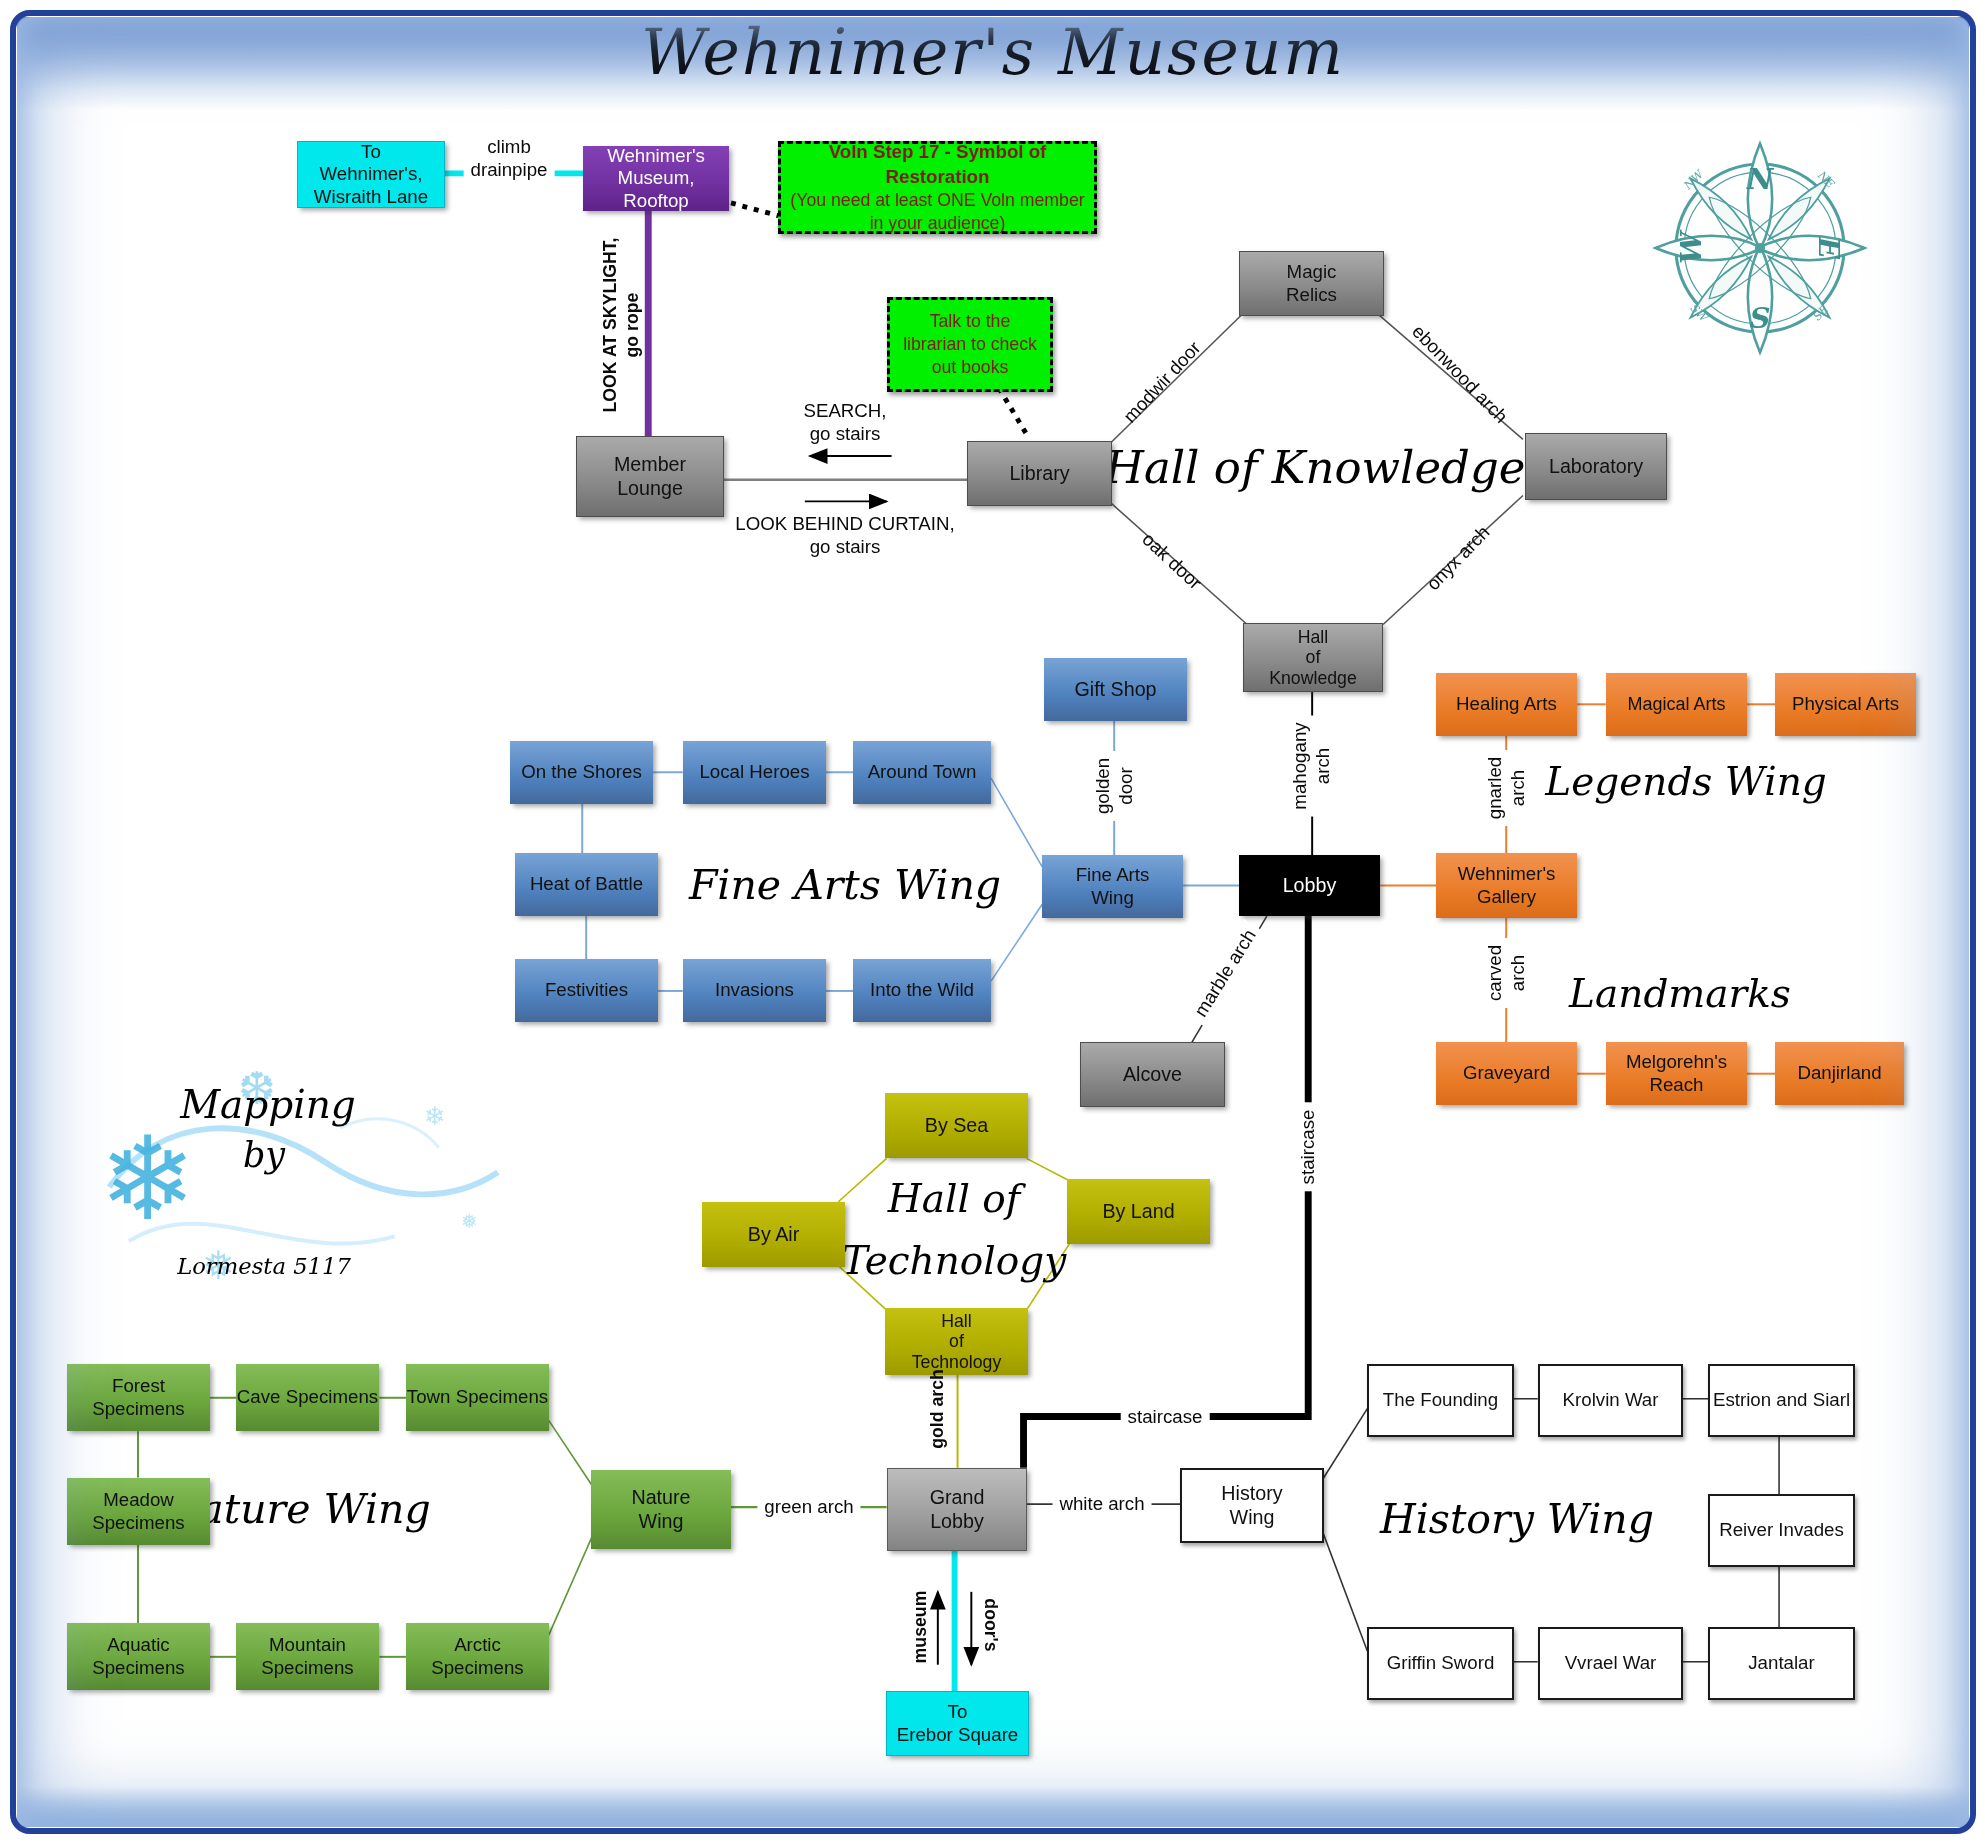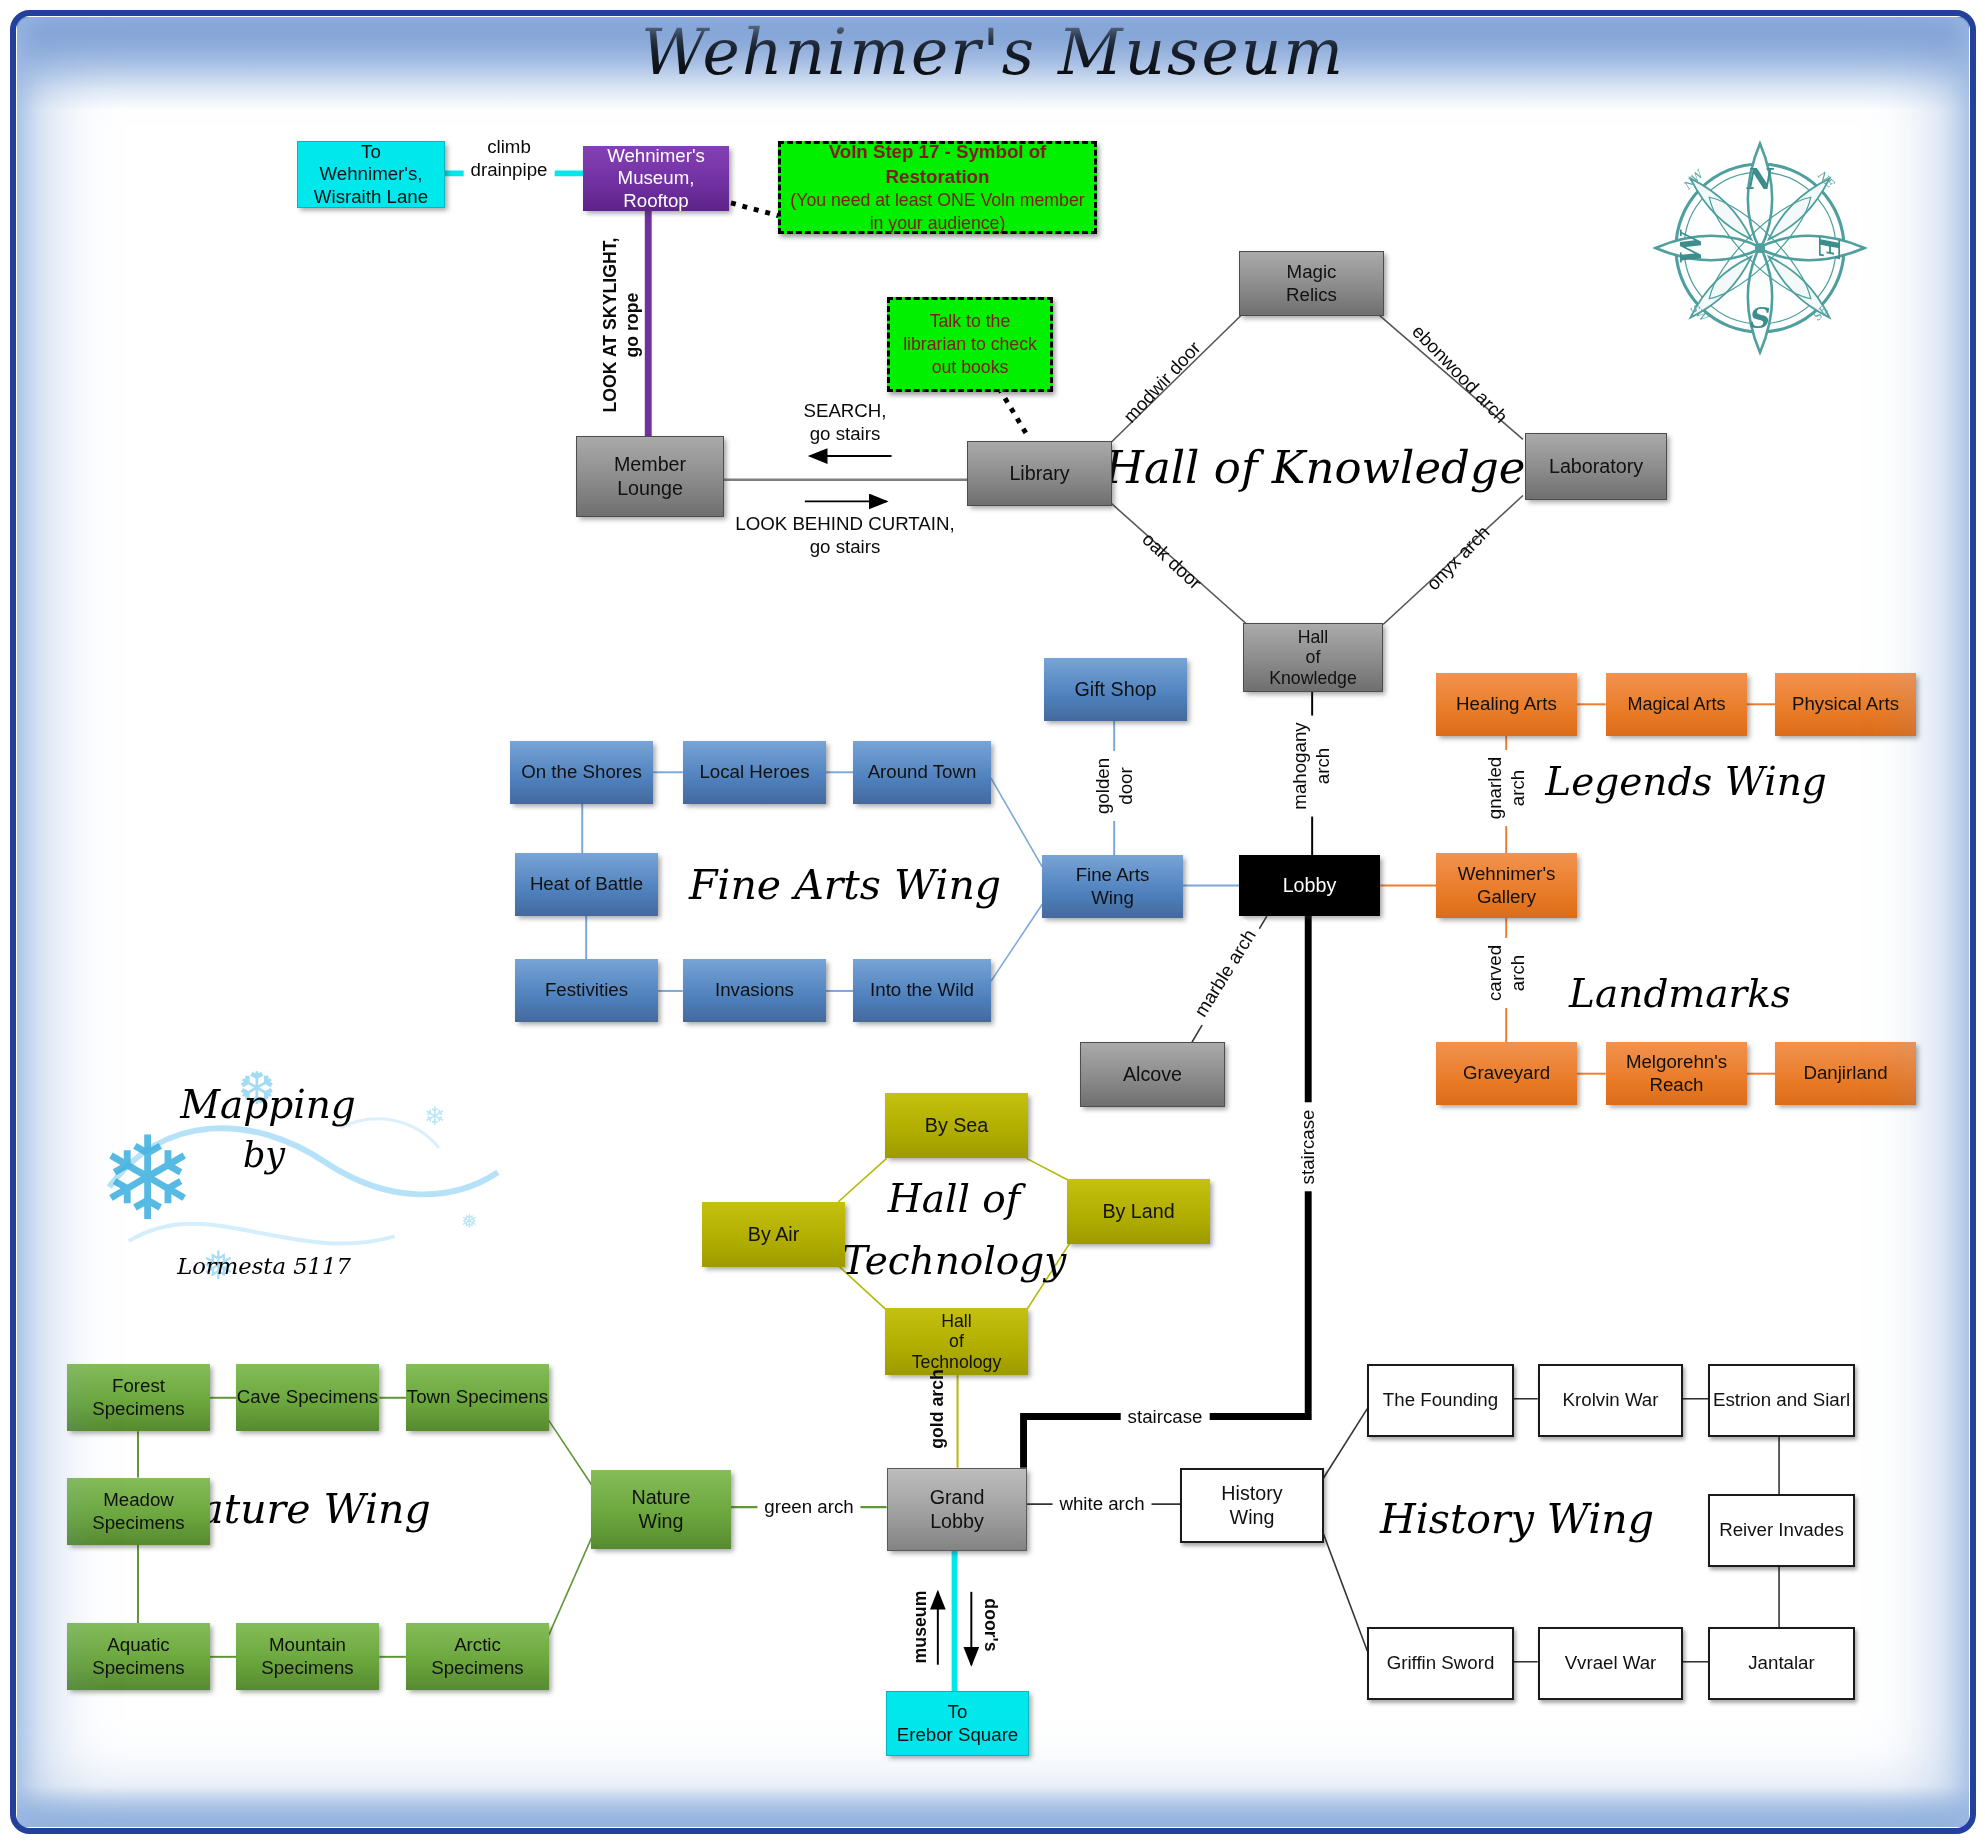--- a/index.html
+++ b/index.html
@@ -222,21 +222,21 @@
 Wing</div>
   <div class="room blackbox" style="left:1239px;top:855px;width:141px;height:61px;">Lobby</div>
   <div class="room orange" style="left:1436px;top:853px;width:141px;height:65px;font-size:18.7px;">Wehnimer's
 Gallery</div>
   <div class="room orange" style="left:1436px;top:673px;width:141px;height:63px;font-size:18.7px;">Healing Arts</div>
   <div class="room orange" style="left:1606px;top:673px;width:141px;height:63px;font-size:18px;">Magical Arts</div>
   <div class="room orange" style="left:1775px;top:673px;width:141px;height:63px;font-size:18.7px;">Physical Arts</div>
   <div class="room orange" style="left:1436px;top:1042px;width:141px;height:63px;font-size:18.7px;">Graveyard</div>
   <div class="room orange" style="left:1606px;top:1042px;width:141px;height:63px;font-size:18.7px;">Melgorehn's
 Reach</div>
-  <div class="room orange" style="left:1775px;top:1042px;width:141px;height:63px;font-size:18.7px;">Danjirland</div>
+  <div class="room orange" style="left:1775px;top:1042px;width:129px;height:63px;font-size:18.7px;">Danjirland</div>
   <div class="room gray" style="left:1080px;top:1042px;width:143px;height:63px;">Alcove</div>
   <div class="room olive" style="left:885px;top:1093px;width:143px;height:65px;">By Sea</div>
   <div class="room olive" style="left:702px;top:1202px;width:143px;height:65px;">By Air</div>
   <div class="room olive" style="left:1067px;top:1179px;width:143px;height:65px;">By Land</div>
   <div class="room olive" style="left:885px;top:1308px;width:143px;height:67px;font-size:17.7px;line-height:1.15;">Hall
 of
 Technology</div>
   <div class="room greenbox" style="left:67px;top:1364px;width:143px;height:67px;font-size:18.7px;">Forest Specimens</div>
   <div class="room greenbox" style="left:236px;top:1364px;width:143px;height:67px;font-size:18.7px;">Cave Specimens</div>
   <div class="room greenbox" style="left:406px;top:1364px;width:143px;height:67px;font-size:18.7px;">Town Specimens</div>

